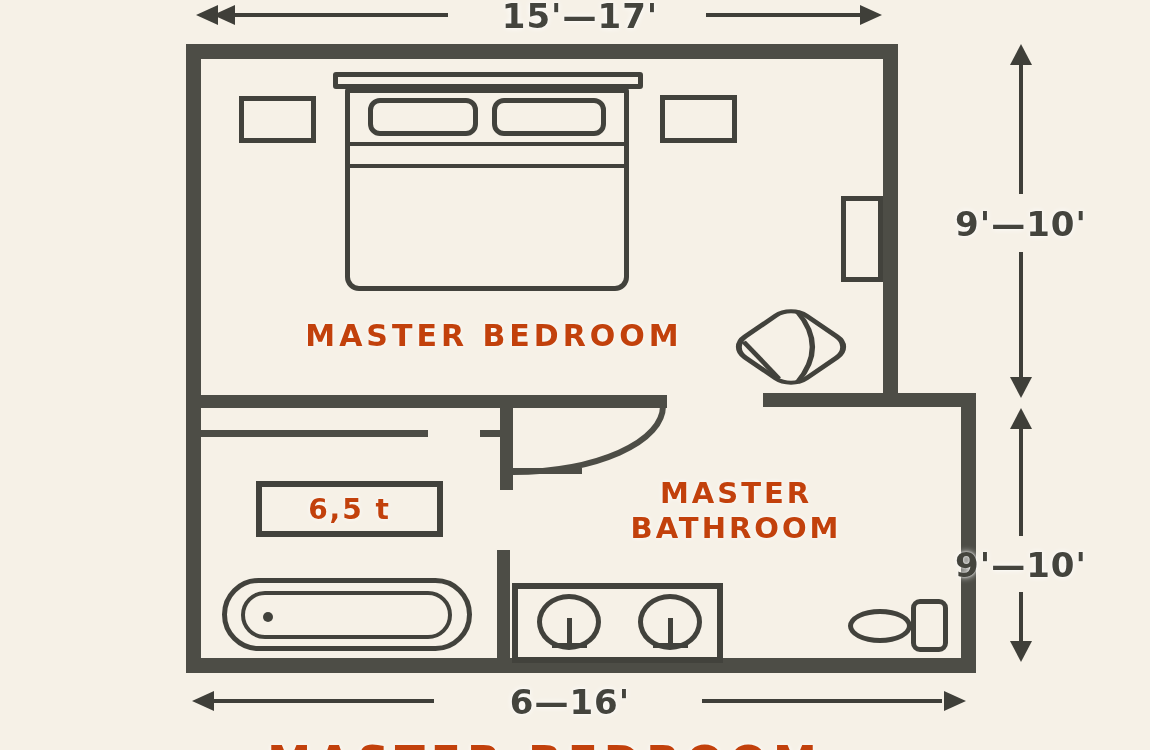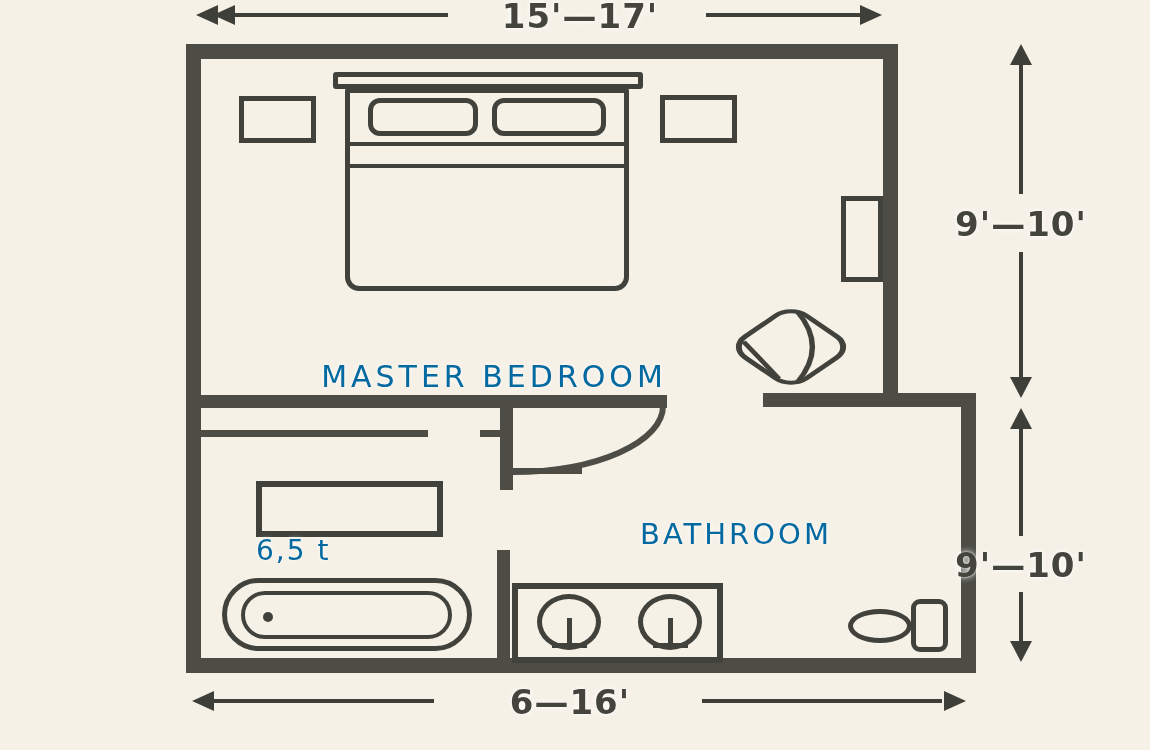--- a/index.html
+++ b/index.html
@@ -12,23 +12,22 @@
   .wall{position:absolute;background:#4D4D46;}
   .furn{position:absolute;border:5px solid #42423C;background:#F6F1E7;box-sizing:border-box;}
   .fill-line{position:absolute;background:#42423C;}
   .dimline{position:absolute;background:#3F3F39;}
   .dimtext{
     position:absolute;color:#44443D;font-weight:700;font-size:34px;
     letter-spacing:1px;white-space:nowrap;
     text-shadow:0 0 6px rgba(255,255,255,.95), 0 0 2px rgba(255,255,255,.9);
   }
   .roomlabel{
-    position:absolute;color:#0369a1;font-weight:400;white-space:nowrap;
+    position:absolute;color:#c2410c;font-weight:700;white-space:nowrap;
     text-shadow:0 0 5px rgba(255,255,255,.9);
-    margin-top:41px;
   }
   .arr{position:absolute;width:0;height:0;}
   .arr-left{border-top:10px solid transparent;border-bottom:10px solid transparent;border-right:22px solid #3F3F39;}
   .arr-right{border-top:10px solid transparent;border-bottom:10px solid transparent;border-left:22px solid #3F3F39;}
   .arr-up{border-left:11px solid transparent;border-right:11px solid transparent;border-bottom:21px solid #3F3F39;}
   .arr-down{border-left:11px solid transparent;border-right:11px solid transparent;border-top:21px solid #3F3F39;}
 </style>
 </head>
 <body>
 
@@ -73,38 +72,39 @@
   <g transform="translate(791,347) scale(1.08,0.74) rotate(45)">
     <rect x="-40" y="-40" width="80" height="80" rx="20" fill="none" stroke="#42423C" stroke-width="5.5"></rect>
     <path d="M -30 -38 Q 24 -24 38 30" fill="none" stroke="#42423C" stroke-width="5"></path>
     <path d="M -36 26 L 22 38" fill="none" stroke="#42423C" stroke-width="5"></path>
   </g>
 </svg>
 
 <div class="roomlabel" style="left:284px;top:318px;width:420px;text-align:center;font-size:30px;letter-spacing:4px;">MASTER BEDROOM</div>
 
 <div class="furn" style="left:256px;top:481px;width:187px;height:56px;border-width:6px;"></div>
-<div class="roomlabel" style="left:256px;top:493px;width:187px;text-align:left;font-size:28px;letter-spacing:2px;">6,5 t</div>
+<div class="roomlabel" style="left:256px;top:493px;width:187px;text-align:center;font-size:28px;letter-spacing:2px;">6,5 t</div>
 
 <div class="furn" style="left:222px;top:578px;width:250px;height:73px;border-radius:37px;"></div>
 <div class="furn" style="left:241px;top:591px;width:211px;height:48px;border-width:4px;border-radius:24px;background:transparent;"></div>
 <div class="fill-line" style="left:263px;top:612px;width:10px;height:10px;border-radius:50%;"></div>
 
 <div class="furn" style="left:512px;top:583px;width:211px;height:80px;border-width:6px;"></div>
 <div class="furn" style="left:537px;top:594px;width:64px;height:56px;border-radius:50%;background:transparent;"></div>
 <div class="furn" style="left:638px;top:594px;width:64px;height:56px;border-radius:50%;background:transparent;"></div>
 <div class="fill-line" style="left:567px;top:618px;width:5px;height:28px;"></div>
 <div class="fill-line" style="left:552px;top:643px;width:35px;height:5px;"></div>
 <div class="fill-line" style="left:668px;top:618px;width:5px;height:28px;"></div>
 <div class="fill-line" style="left:653px;top:643px;width:35px;height:5px;"></div>
 
 <div class="furn" style="left:848px;top:609px;width:64px;height:34px;border-radius:50%;"></div>
 <div class="furn" style="left:911px;top:599px;width:37px;height:53px;border-radius:9px;"></div>
 
 <div class="roomlabel" style="left:616px;top:476px;width:240px;text-align:center;font-size:29px;letter-spacing:3px;line-height:35px;">
+  <div>MASTER</div>
   <div>BATHROOM</div>
 </div>
 
 <div>
   <div class="arr arr-up" style="left:1010px;top:44px;"></div>
   <div class="dimline" style="left:1019px;top:62px;width:4px;height:132px;"></div>
   <div class="dimtext" style="left:951px;top:204px;width:140px;text-align:center;">9'—10'</div>
   <div class="dimline" style="left:1019px;top:252px;width:4px;height:128px;"></div>
   <div class="arr arr-down" style="left:1010px;top:377px;"></div>
 </div>

